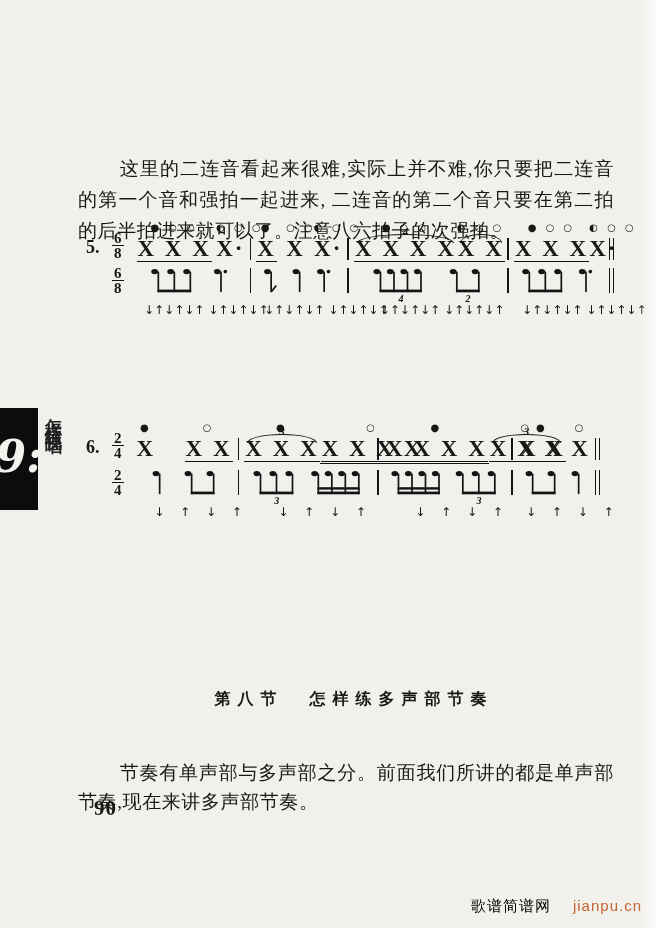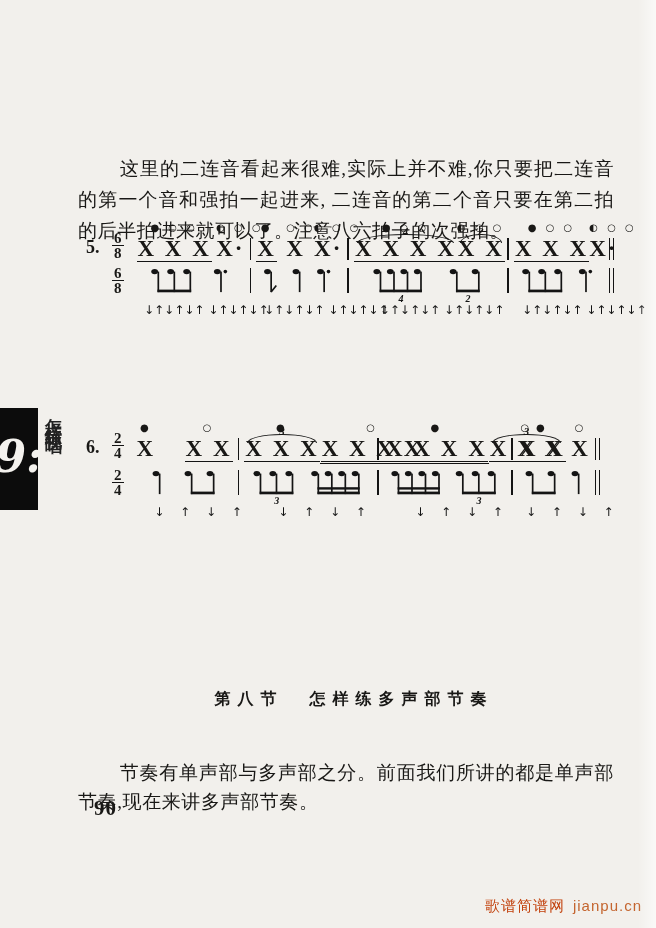--- a/index.html
+++ b/index.html
@@ -57,21 +57,21 @@
 
   .clefbox{position:absolute;left:0;top:408px;width:38px;height:102px;background:#0c0c0c;
            display:flex;align-items:center;justify-content:center;}
   .clefglyph{color:#f4f2ee;font-family:"DejaVu Serif",serif;font-style:italic;font-weight:bold;
            font-size:44px;line-height:44px;transform:translateY(-2px);}
   .sidetitle{position:absolute;left:42px;top:404px;height:112px;writing-mode:vertical-rl;
            text-orientation:upright;font-size:17px;font-weight:700;letter-spacing:5px;color:#222;}
 
   .watermark{position:absolute;right:14px;top:897px;font-family:"Liberation Sans","DejaVu Sans",sans-serif;
            font-size:15px;letter-spacing:1px;}
-  .wm-name{color:#c2410c;margin-right:8px;}
+  .wm-name{color:#000000;margin-right:22px;}
   .wm-url{color:#c4652f;}
 </style>
 </head>
 <body>
 
 <div class="page">
 
   <p class="para" id="p1">这里的二连音看起来很难,实际上并不难,你只要把二连音的第一个音和强拍一起进来, 二连音的第二个音只要在第二拍的后半拍进来就可以了。注意八六拍子的次强拍。</p>
 
   <div class="exercise" id="ex5">

